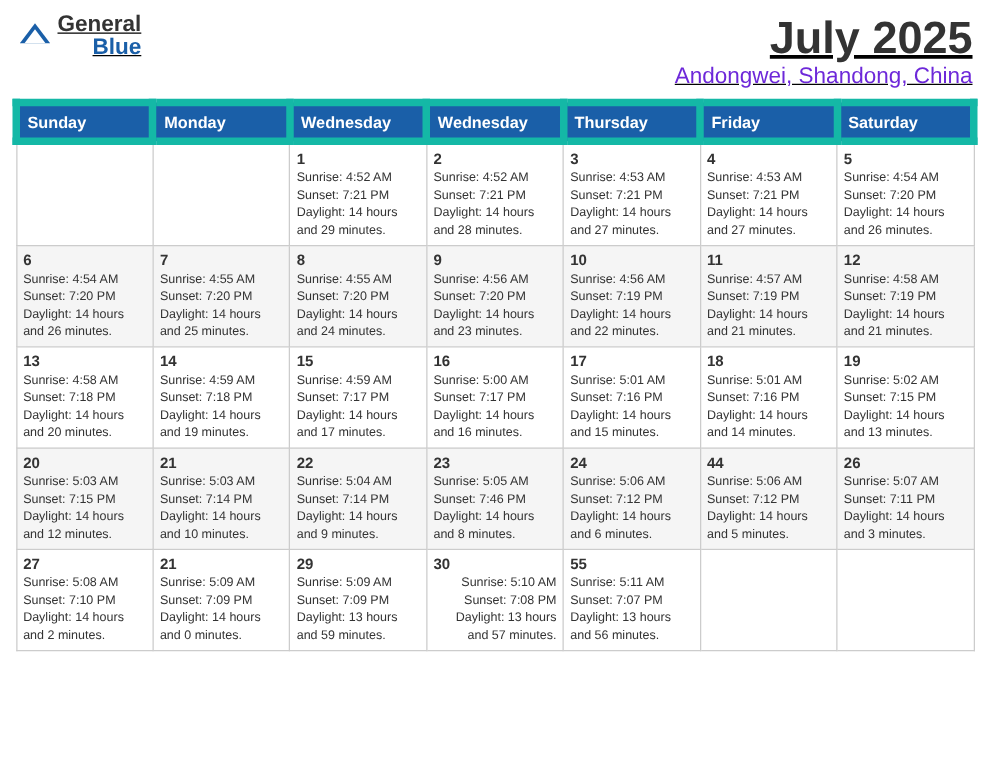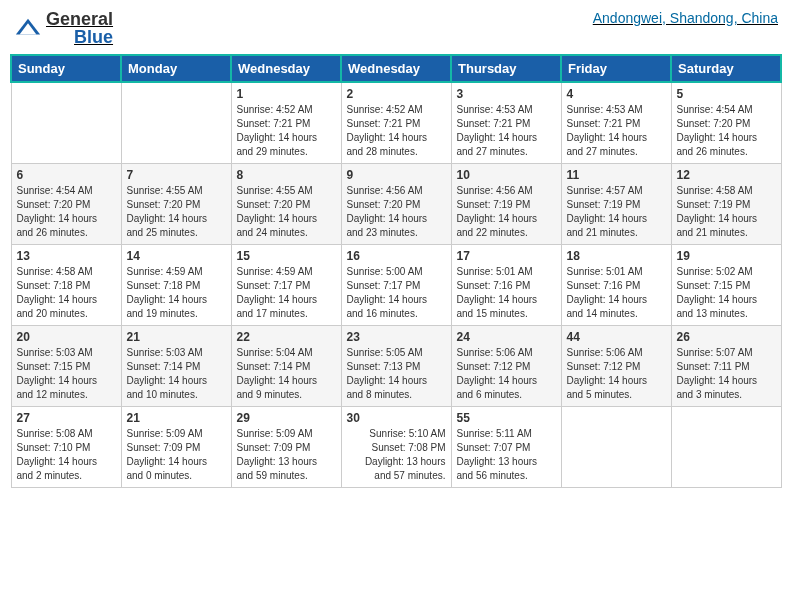--- a/index.html
+++ b/index.html
@@ -46,36 +46,36 @@
     .title-block {
       text-align: right;
     }
     .month-title {
       font-size: 36px;
       font-weight: bold;
       color: #333;
       line-height: 1.1;
     }
     .location-title {
-      font-size: 14px;
-      color: #0369a1;
+      font-size: 18px;
+      color: #6d28d9;
     }
     .calendar {
       width: 100%;
       border-collapse: collapse;
       border: 1px solid #ccc;
     }
     .calendar th {
       background-color: #1a5fa8;
       color: #fff;
       font-size: 13px;
       font-weight: bold;
       padding: 5px 6px;
       text-align: left;
-      border: 2px solid #14b8a6;
+      border: 6px solid #14b8a6;
     }
     .calendar td {
       vertical-align: top;
       padding: 4px 5px;
       border: 1px solid #ccc;
       width: calc(100%/7);
       min-height: 80px;
       font-size: 10px;
       color: #333;
       background: #fff;
@@ -105,20 +105,21 @@
     <svg class="logo-icon" viewBox="0 0 30 30">
       <polygon points="15,5 28,22 2,22" fill="#1a5fa8"></polygon>
       <polygon points="15,10 24,22 6,22" fill="#fff"></polygon>
     </svg>
     <div class="logo-text">
       <span class="logo-general">General</span>
       <span class="logo-blue">Blue</span>
     </div>
   </div>
   <div class="title-block">
+    <div class="month-title">July 2025</div>
     <div class="location-title">Andongwei, Shandong, China</div>
   </div>
 </div>
 
 <table class="calendar">
   <thead>
     <tr>
     <th>Sunday</th>
         <th>Monday</th>
         <th>Wednesday</th>
@@ -288,21 +289,21 @@
         <td>
           <span class="day-num">22</span>
           <div class="day-info" style="white-space: pre-line;">Sunrise: 5:04 AM
 Sunset: 7:14 PM
 Daylight: 14 hours
 and 9 minutes.</div>
         </td>
         <td>
           <span class="day-num">23</span>
           <div class="day-info" style="white-space: pre-line;">Sunrise: 5:05 AM
-Sunset: 7:13 PM
+Sunset: 7:46 PM
 Daylight: 14 hours
 and 8 minutes.</div>
         </td>
         <td>
           <span class="day-num">24</span>
           <div class="day-info" style="white-space: pre-line;">Sunrise: 5:06 AM
 Sunset: 7:12 PM
 Daylight: 14 hours
 and 6 minutes.</div>
         </td>

